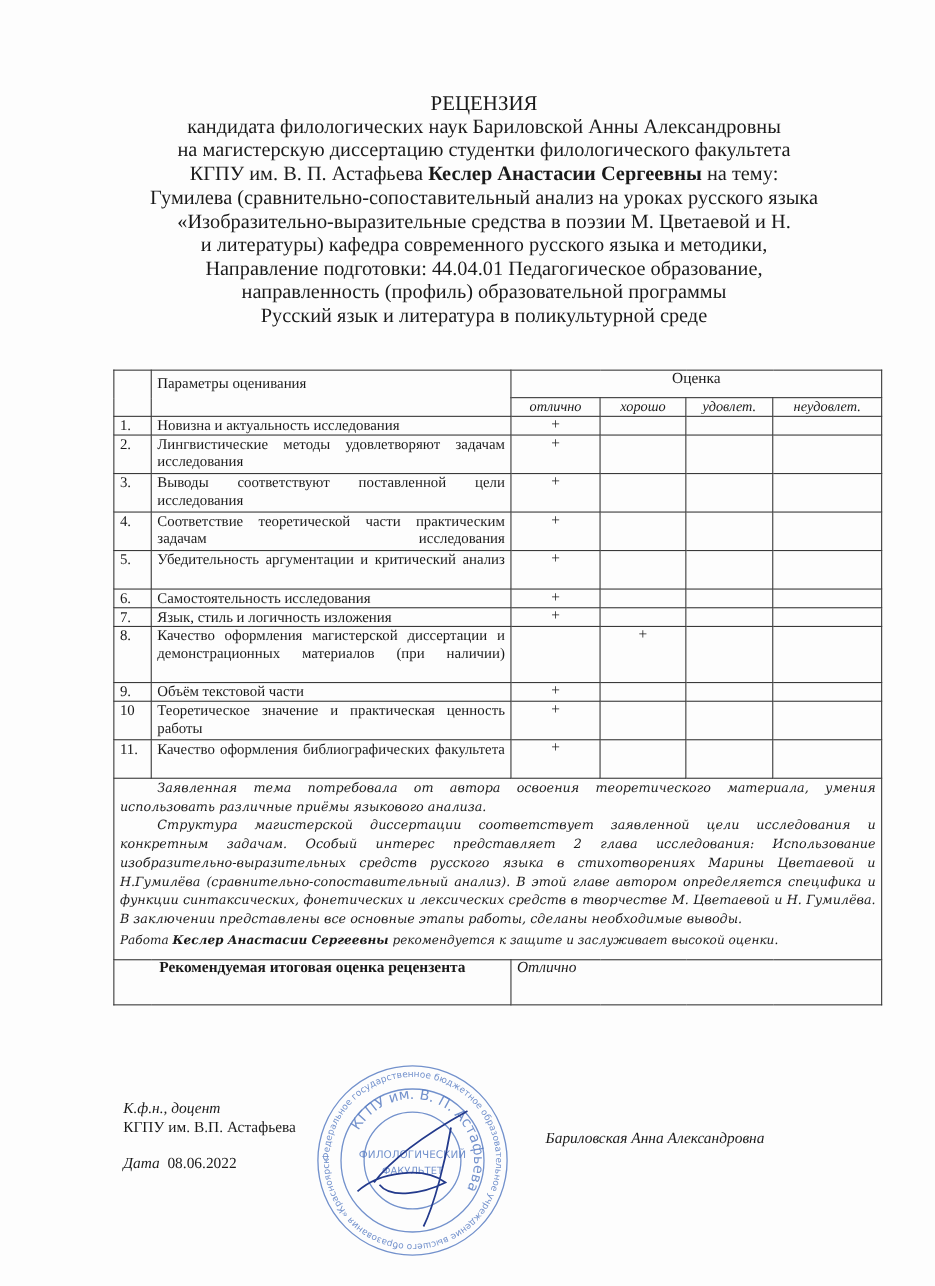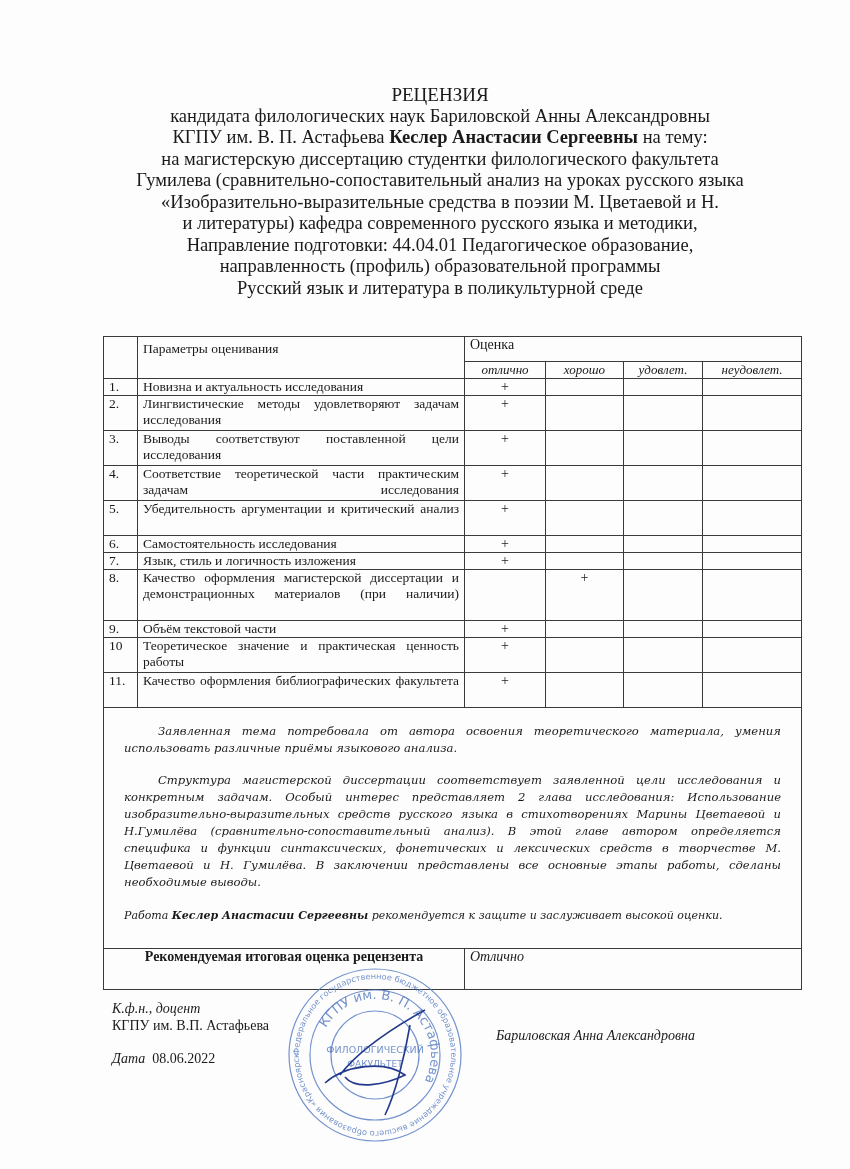--- a/index.html
+++ b/index.html
@@ -13,41 +13,41 @@
   table.grid {
     position: absolute; left: 103px; top: 336px; width: 698px;
     border-collapse: collapse; table-layout: fixed; font-size: 13.5px; line-height: 16px;
   }
   table.grid td { border: 1px solid #3a3a3a; vertical-align: top; padding: 0 5px; }
   td.num { padding-left: 6px; }
   td.param { text-align: justify; text-align-last: justify; }
   td.param.last-left { text-align-last: left; }
   td.mark { text-align: center; padding-top: 0; font-size: 14px; }
   td.hdr-i { text-align: center; font-style: italic; font-size: 13px; }
-  td.hdr-o { vertical-align: bottom; font-size: 14px; padding-bottom: 2px; }
+  td.hdr-o { text-align: center; vertical-align: bottom; font-size: 14px; padding-bottom: 2px; }
   td.review {
     font-style: italic; font-size: 13.3px; line-height: 17px; text-align: justify; padding: 4px 6px 8px 6px;
     font-family: "DejaVu Serif", serif; font-size: 11.6px; line-height: 17px;
   }
-  td.review p { margin: 15px; text-indent: 34px; }
+  td.review p { margin: 0; text-indent: 34px; }
   td.review p.noind { text-indent: 0; font-size: 11px; line-height: 19px; margin-top: 1px; }
   td.final-lbl { text-align: center; font-weight: bold; font-size: 14px; padding-top: 5px; height: 40px; }
   td.final-val { font-style: italic; font-size: 14px; padding-left: 40px; padding-top: 4px; }
   .sig { position: absolute; font-size: 14px; line-height: 17px; }
   .sig i { font-style: italic; }
   .stamp { position: absolute; left: 285px; top: 965px; width: 180px; height: 180px; }
 </style>
 </head>
 <body>
 
 <div class="heading">
   <div class="title">РЕЦЕНЗИЯ</div>
   <div>кандидата филологических наук Бариловской Анны Александровны</div>
+  <div>на магистерскую диссертацию студентки филологического факультета</div>
   <div><span>КГПУ им. В. П. Астафьева </span><b>Кеслер Анастасии Сергеевны</b><span> на тему:</span></div>
-  <div>на магистерскую диссертацию студентки филологического факультета</div>
   <div>Гумилева (сравнительно-сопоставительный анализ на уроках русского языка</div>
   <div>«Изобразительно-выразительные средства в поэзии М. Цветаевой и Н.</div>
   <div>и литературы) кафедра современного русского языка и методики,</div>
   <div>Направление подготовки: 44.04.01 Педагогическое образование,</div>
   <div>направленность (профиль) образовательной программы</div>
   <div>Русский язык и литература в поликультурной среде</div>
 </div>
 
 <table class="grid">
   <colgroup>

